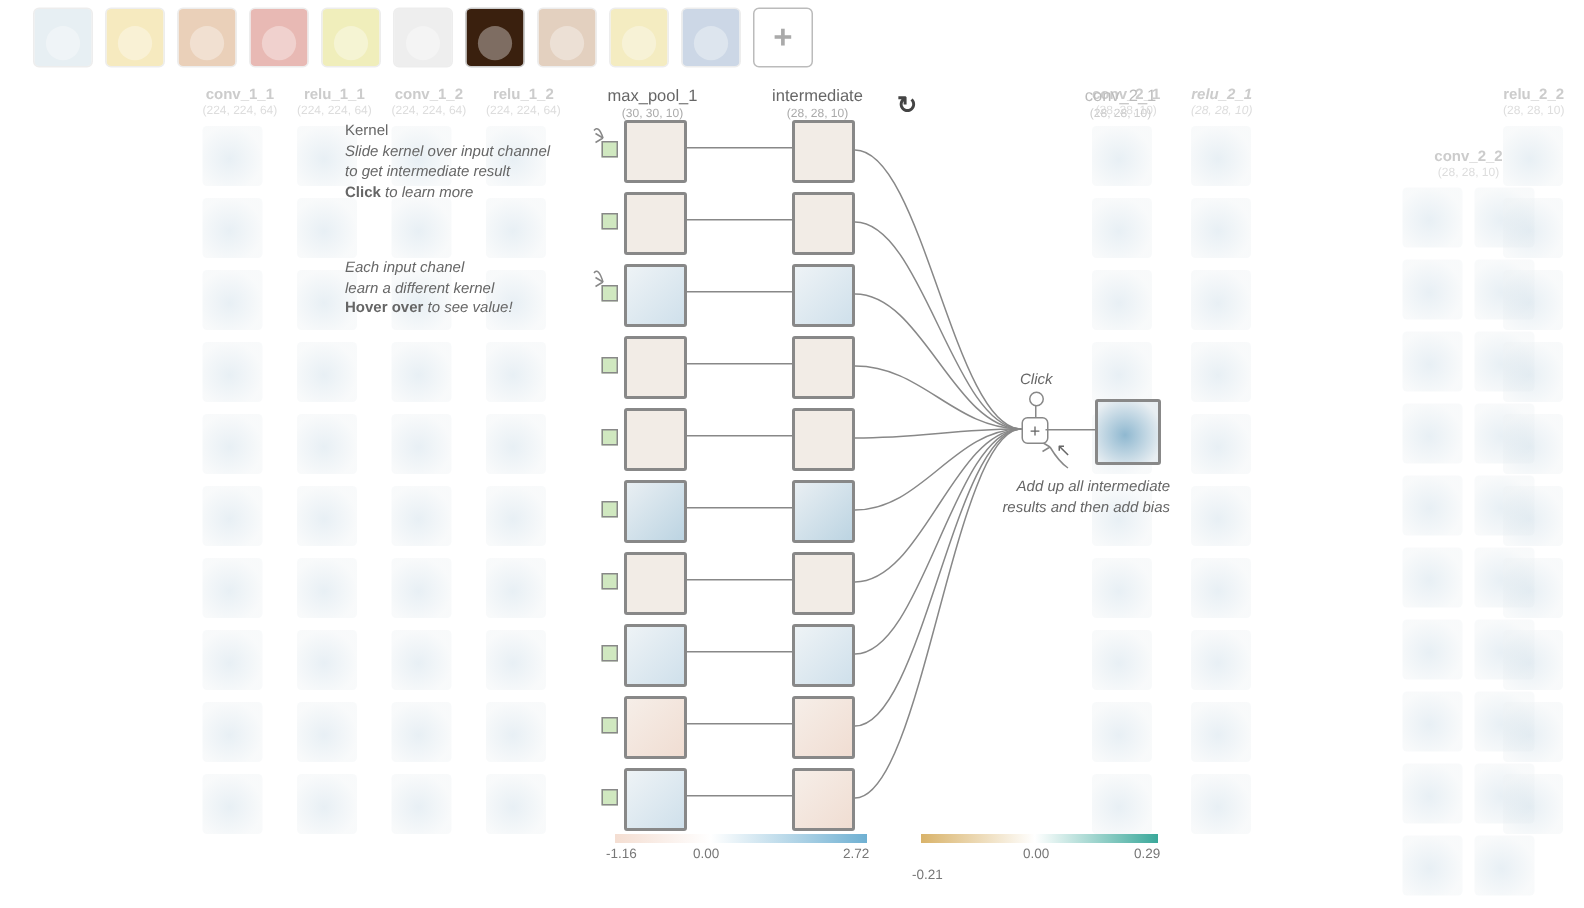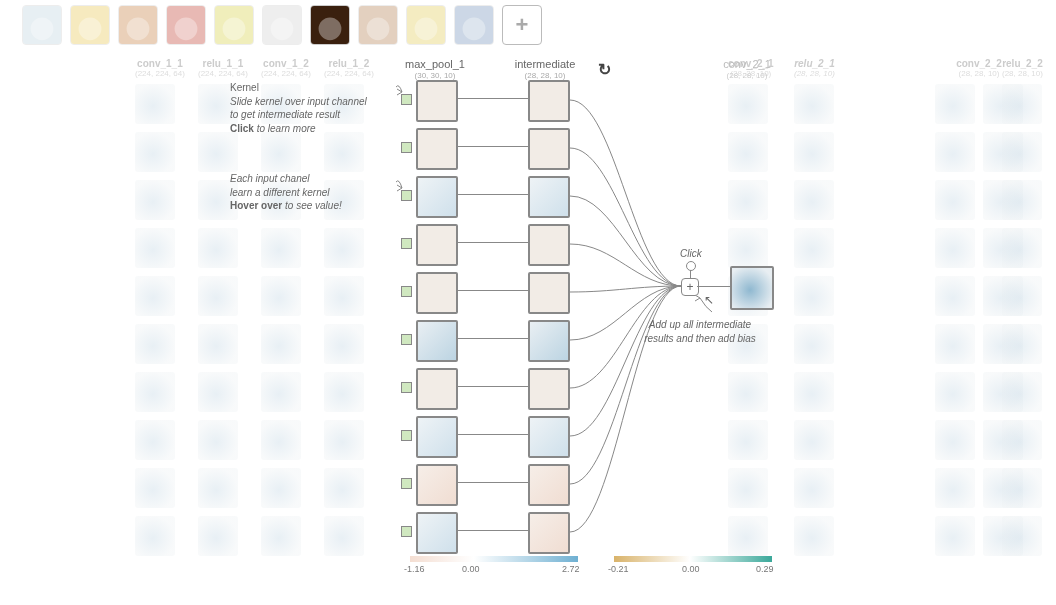--- a/index.html
+++ b/index.html
@@ -185,21 +185,21 @@
         <div class="fcell"></div>
         <div class="fcell"></div>
         <div class="fcell"></div>
         <div class="fcell"></div>
         <div class="fcell"></div>
         <div class="fcell"></div>
         <div class="fcell"></div>
         <div class="fcell"></div>
       </div>
     </div>
-    <div class="fcol" style="left: 935px; --c: 2;">
+    <div class="fcol" style="left: 935px; margin-top: 41px; --c: 2;">
       <div class="ftitle">conv_2_2</div>
       <div class="fshape">(28, 28, 10)</div>
       <div class="fgrid" style="--c: 2;">
         <div class="fcell"></div>
         <div class="fcell"></div>
         <div class="fcell"></div>
         <div class="fcell"></div>
         <div class="fcell"></div>
         <div class="fcell"></div>
         <div class="fcell"></div>
@@ -343,27 +343,27 @@
     <span style="font-style:normal">Kernel</span><br>
     <span>Slide kernel over input channel</span><br>
     <span>to get intermediate result</span><br>
     <span><b>Click</b> to learn more</span>
   </div>
   <div class="ann" style="left:230px;top:172px;width:165px">
     <span>Each input chanel</span><br>
     <span>learn a different kernel</span><br>
     <span><b>Hover over</b> to see value!</span>
   </div>
-  <div class="ann" style="left:620px;top:318px;width:160px;text-align:center">
+  <div class="ann" style="left:620px;top:318px;width:160px;text-align:right">
     <span>Add up all intermediate</span><br>
     <span>results and then add bias</span>
   </div>
 
   <div class="cb" style="left:410px;width:168px;top:556px;background:linear-gradient(90deg,#f4ded2 0%,#ffffff 38%,#6fb0d2 100%)"></div>
   <div class="cbl" style="left:404px;top:564px">-1.16</div>
   <div class="cbl" style="left:462px;top:564px">0.00</div>
   <div class="cbl" style="left:562px;top:564px">2.72</div>
 
   <div class="cb" style="left:614px;width:158px;top:556px;background:linear-gradient(90deg,#d9b36a 0%,#ffffff 48%,#3aa89a 100%)"></div>
-  <div class="cbl" style="left:608px;top:564px">-0.21</div>
+  <div class="cbl" style="left:608px;top:578px">-0.21</div>
   <div class="cbl" style="left:682px;top:564px">0.00</div>
   <div class="cbl" style="left:756px;top:564px">0.29</div>
 </div>
 
 </body></html>

